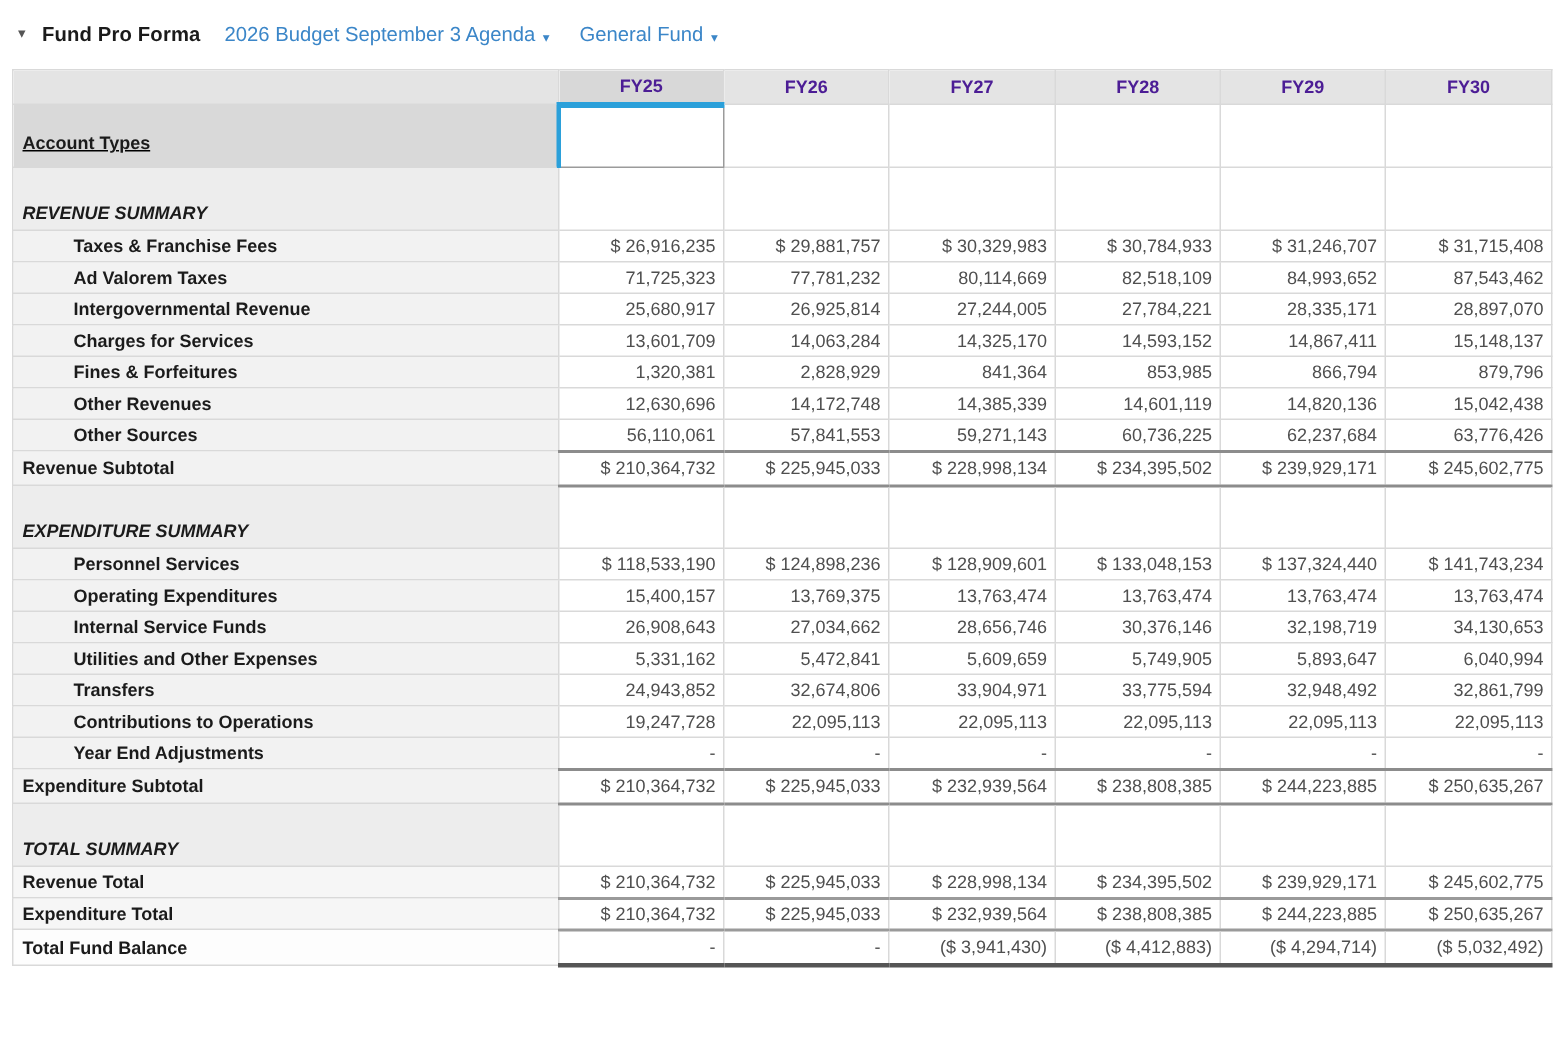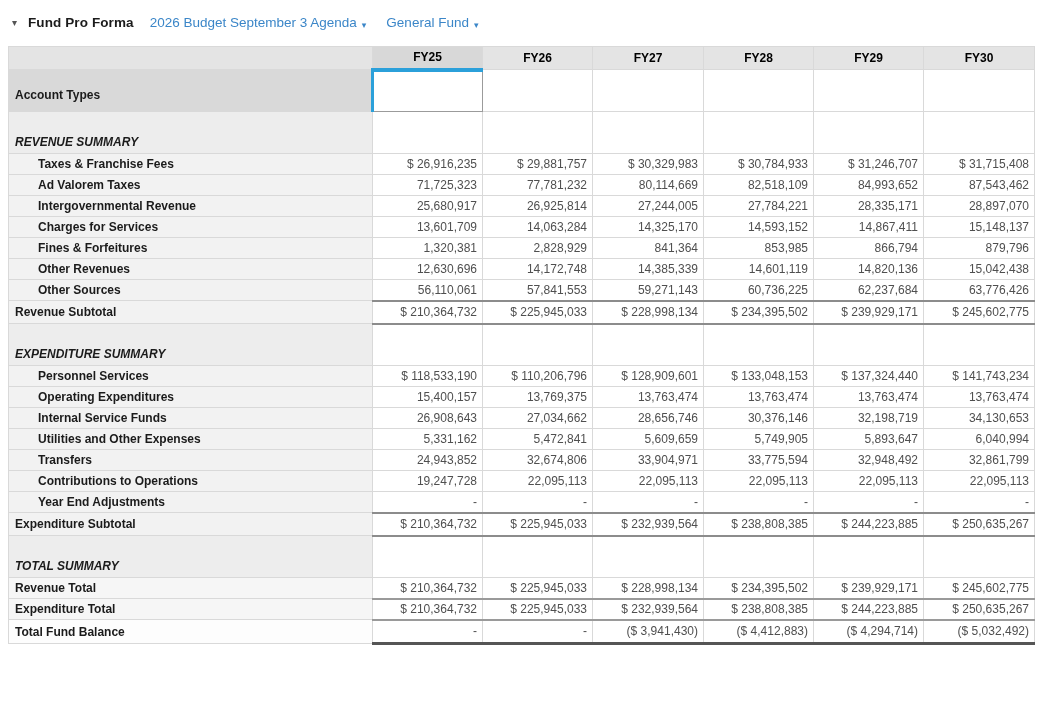--- a/index.html
+++ b/index.html
@@ -36,49 +36,49 @@
     border-collapse:collapse;table-layout:fixed;width:1026px;
     font-size:12px;
   }
   table.grid th,table.grid td{
     box-sizing:border-box;overflow:hidden;white-space:nowrap;
     border:1px solid #d9d9d9;
   }
   
   th.colhead{
     background:#e4e4e4;border:1px solid #c6c6c6;
-    font-weight:bold;color:#000000;height:23px;text-align:center;
+    font-weight:bold;color:#4c1d95;height:23px;text-align:center;
     font-size:12px;
   }
   th.colhead.corner{background:#e4e4e4;}
   th.colhead.selected{
     background:#d8d8d8;
     border-bottom:4px solid var(--sel-blue);
   }
   
   td.label{
     font-weight:bold;color:#1b1b1b;text-align:left;
     background:#f2f2f2;padding:0 4px 0 6px;
     border-left:1px solid #c6c6c6;border-right:1px solid #c9c9c9;
   }
   
   td.num{
     background:#fff;text-align:right;color:#4f4f4f;
     padding:0 5px 0 2px;
   }
   
-  tr.r-selector{height:42px;}
+  tr.r-selector{height:42px;text-decoration:underline;}
   tr.r-selector td.label{background:#d9d9d9;vertical-align:bottom;padding-bottom:9px;}
   tr.r-selector td.num.sel{
     border:1px solid #9b9b9b;border-left:3px solid var(--sel-blue);
   }
   tr.r-section{height:42px;font-style:italic;}
   tr.r-section td.label{background:#ededed;vertical-align:bottom;padding-bottom:4px;}
   tr.r-detail{height:21px;}
-  tr.r-detail td.label{padding-left:29px;margin-left:39px;}
+  tr.r-detail td.label{padding-left:40px;margin-left:39px;}
   tr.r-subtotal{height:23px;}
   tr.r-subtotal td.num{border-top:2px solid #8c8c8c;border-bottom:2px solid #8c8c8c;}
   tr.r-total{height:21px;}
   tr.r-total td.label{background:#f6f6f6;}
   tr.r-total td.num{border-bottom:2px solid #9a9a9a;}
   tr.r-grandtotal{height:24px;}
   tr.r-grandtotal td.label{background:#fdfdfd;margin-top:24px;}
   tr.r-grandtotal td.num{border-bottom:3px solid #555;}
 </style>
 </head>
@@ -215,21 +215,21 @@
           <td class="num"></td>
           <td class="num"></td>
           <td class="num"></td>
           <td class="num"></td>
           <td class="num"></td>
           <td class="num"></td>
         </tr>
         <tr class="r-detail">
           <td class="label">Personnel Services</td>
           <td class="num">$ 118,533,190</td>
-          <td class="num">$ 110,206,796</td>
+          <td class="num">$ 124,898,236</td>
           <td class="num">$ 128,909,601</td>
           <td class="num">$ 133,048,153</td>
           <td class="num">$ 137,324,440</td>
           <td class="num">$ 141,743,234</td>
         </tr>
         <tr class="r-detail">
           <td class="label">Operating Expenditures</td>
           <td class="num">15,400,157</td>
           <td class="num">13,769,375</td>
           <td class="num">13,763,474</td>

